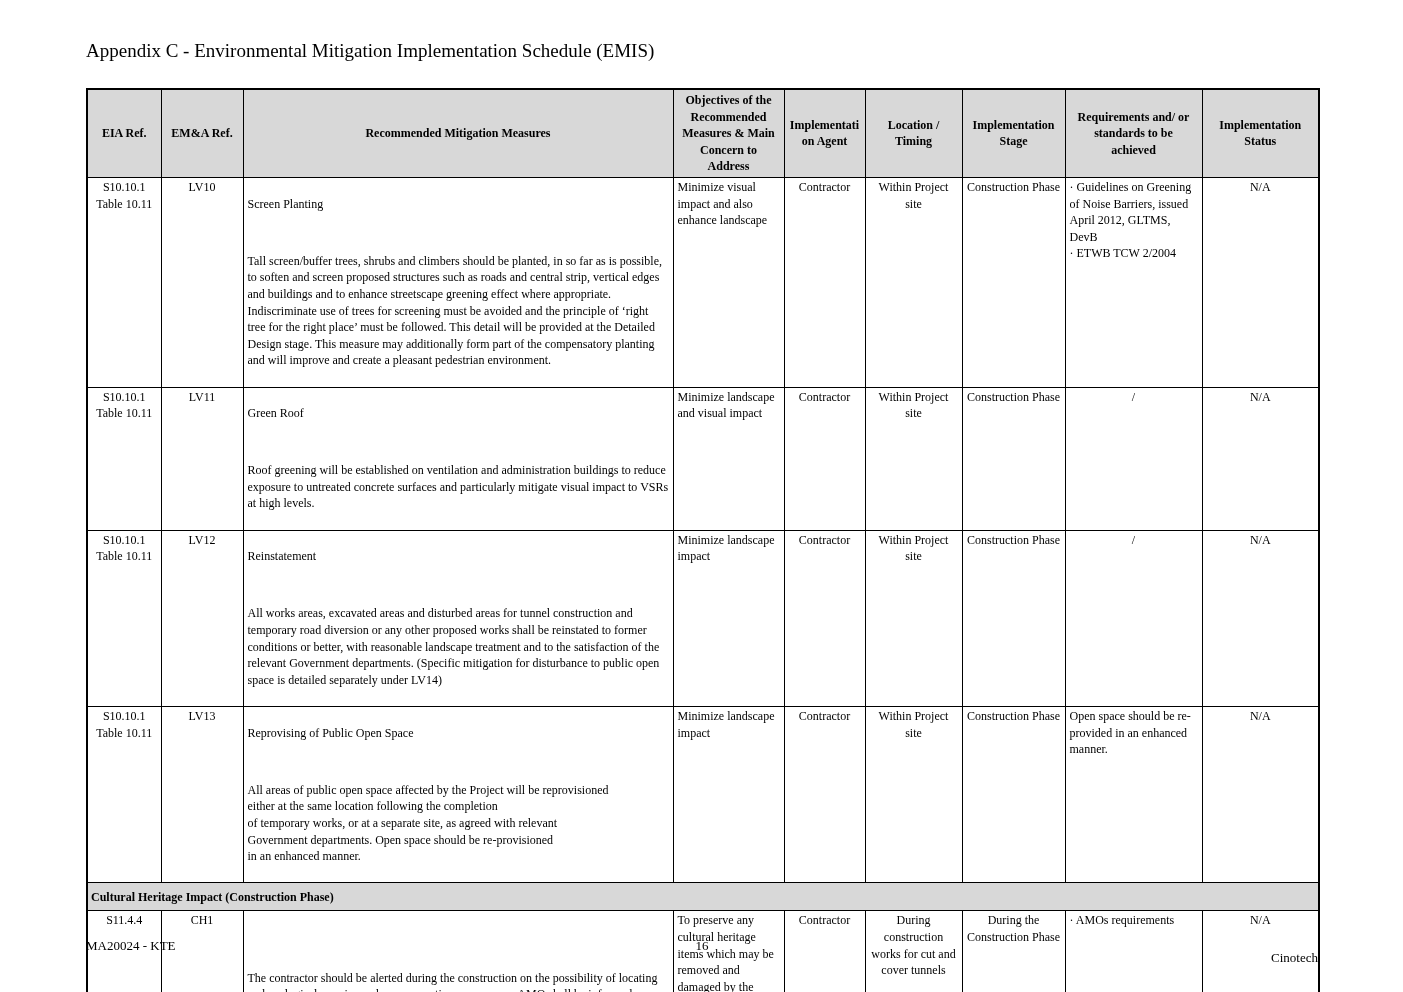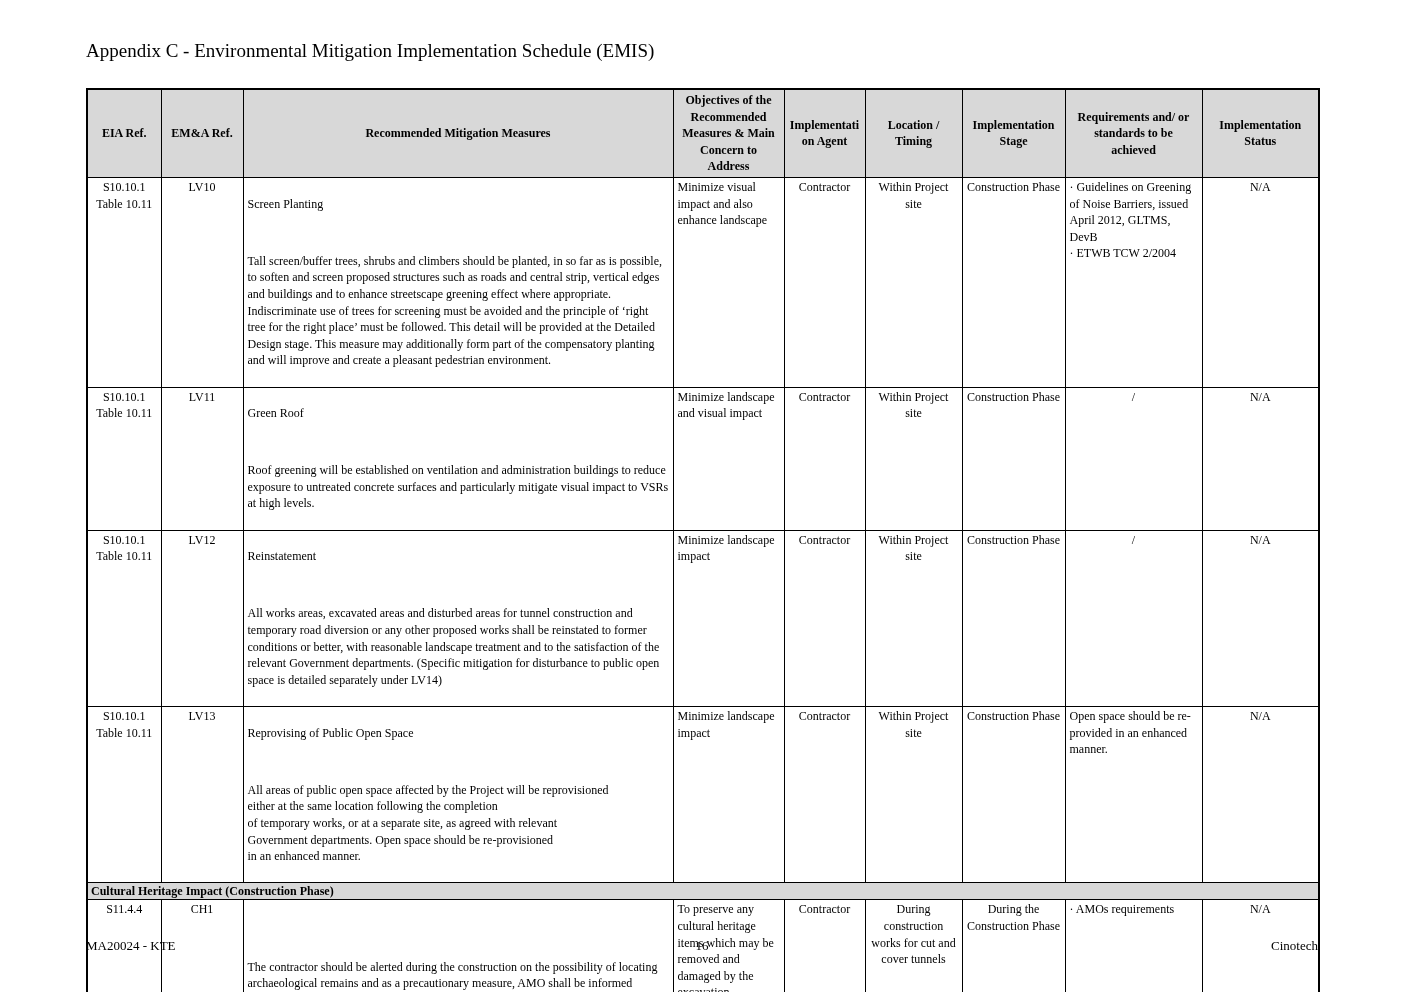--- a/index.html
+++ b/index.html
@@ -35,21 +35,21 @@
     font-weight: bold;
     text-align: center;
     vertical-align: middle;
     padding: 2px 2px;
   }
   tr.h-head { height: 84px; }
   tr.r0 { height: 158px; }
   tr.r1 { height: 77px; }
   tr.r2 { height: 124px; }
   tr.r3 { height: 121px; }
-  tr.sec { height: 17px; }
+  tr.sec { height: 28px; }
   tr.r4 { height: 102px; }
 
   td.c-center { text-align: center; margin-top: 40px; }
   td.c-measures { padding: 1px 3px; }
   .m-title { display: block; }
   .m-title:empty { display: none; }
   .m-body { display: block; margin-top: 24px; }
   td.c-req { text-align: left; }
   td.c-req.center { text-align: center; }
   td.c-obj { text-align: left; padding: 1px 3px; }
@@ -63,21 +63,21 @@
     line-height: 14px;
     padding: 1px 3px;
   }
 
   .doc-footer {
     position: absolute; top: 938px; left: 86px; width: 1232px;
     font-size: 13px; height: 18px;
   }
   .f-left { position: absolute; left: 0; top: 0; }
   .f-center { position: absolute; left: 0; top: 0; width: 100%; text-align: center; }
-  .f-right { position: absolute; right: 0; top: 0; }
+  .f-right { position: absolute; right: 0; top: 12px; }
 </style>
 </head>
 <body>
 
 <div class="page">
 
   <div class="doc-header">Appendix C - Environmental Mitigation Implementation Schedule (EMIS)</div>
 
   <table class="emis">
     <colgroup>

